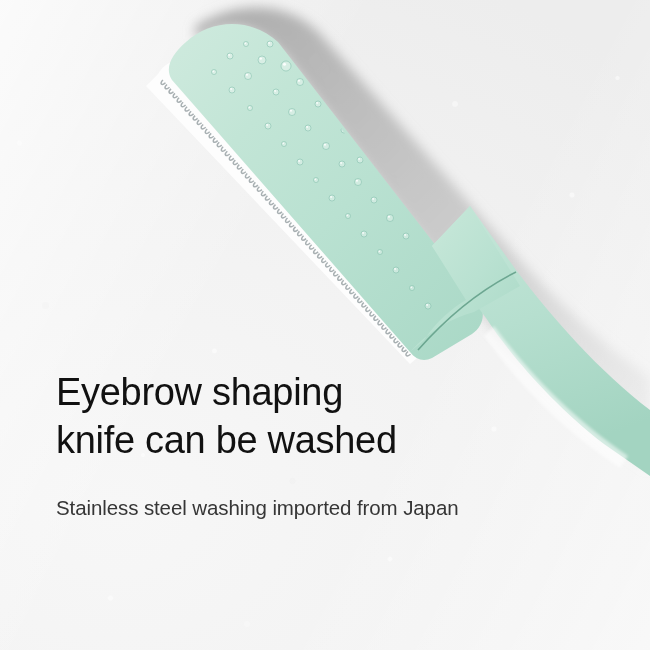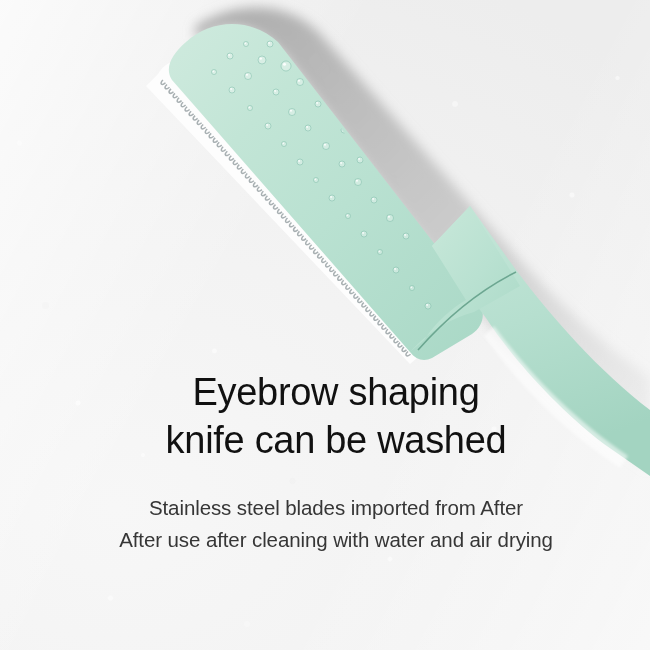--- a/index.html
+++ b/index.html
@@ -7,21 +7,20 @@
     padding: 0;
     background: #ffffff;
   }
   #banner {
     position: relative;
     width: 650px;
     height: 650px;
     overflow: hidden;
     background: #d946ef;
     font-family: "Liberation Sans", sans-serif;
-    text-align: center;
   }
 
   
   .bg-base {
     position: absolute;
     inset: 0;
     background:
       radial-gradient(120% 90% at 18% 78%, #f7f7f7 0%, #f2f2f2 55%, #ededed 100%);
   }
   
@@ -354,18 +353,17 @@
           <circle cx="290" cy="36" r="2.5" fill="rgba(255,255,255,0.34)" stroke="rgba(120,185,165,0.55)" stroke-width="0.9"></circle>
           <circle cx="289.25" cy="35.125" r="0.75" fill="rgba(255,255,255,0.9)"></circle>
         </g>
     </g>
   </svg>
 
   <div class="text-block">
     <h1 class="headline">Eyebrow shaping
 knife can be washed</h1>
     <ul class="features">
-      <li>Stainless steel blades imported from After</li>
-      <li>After use after cleaning with water and air drying</li>
+      <li>Stainless steel washing imported from Japan</li>
     </ul>
   </div>
 
 </div>
 
 </body></html>

